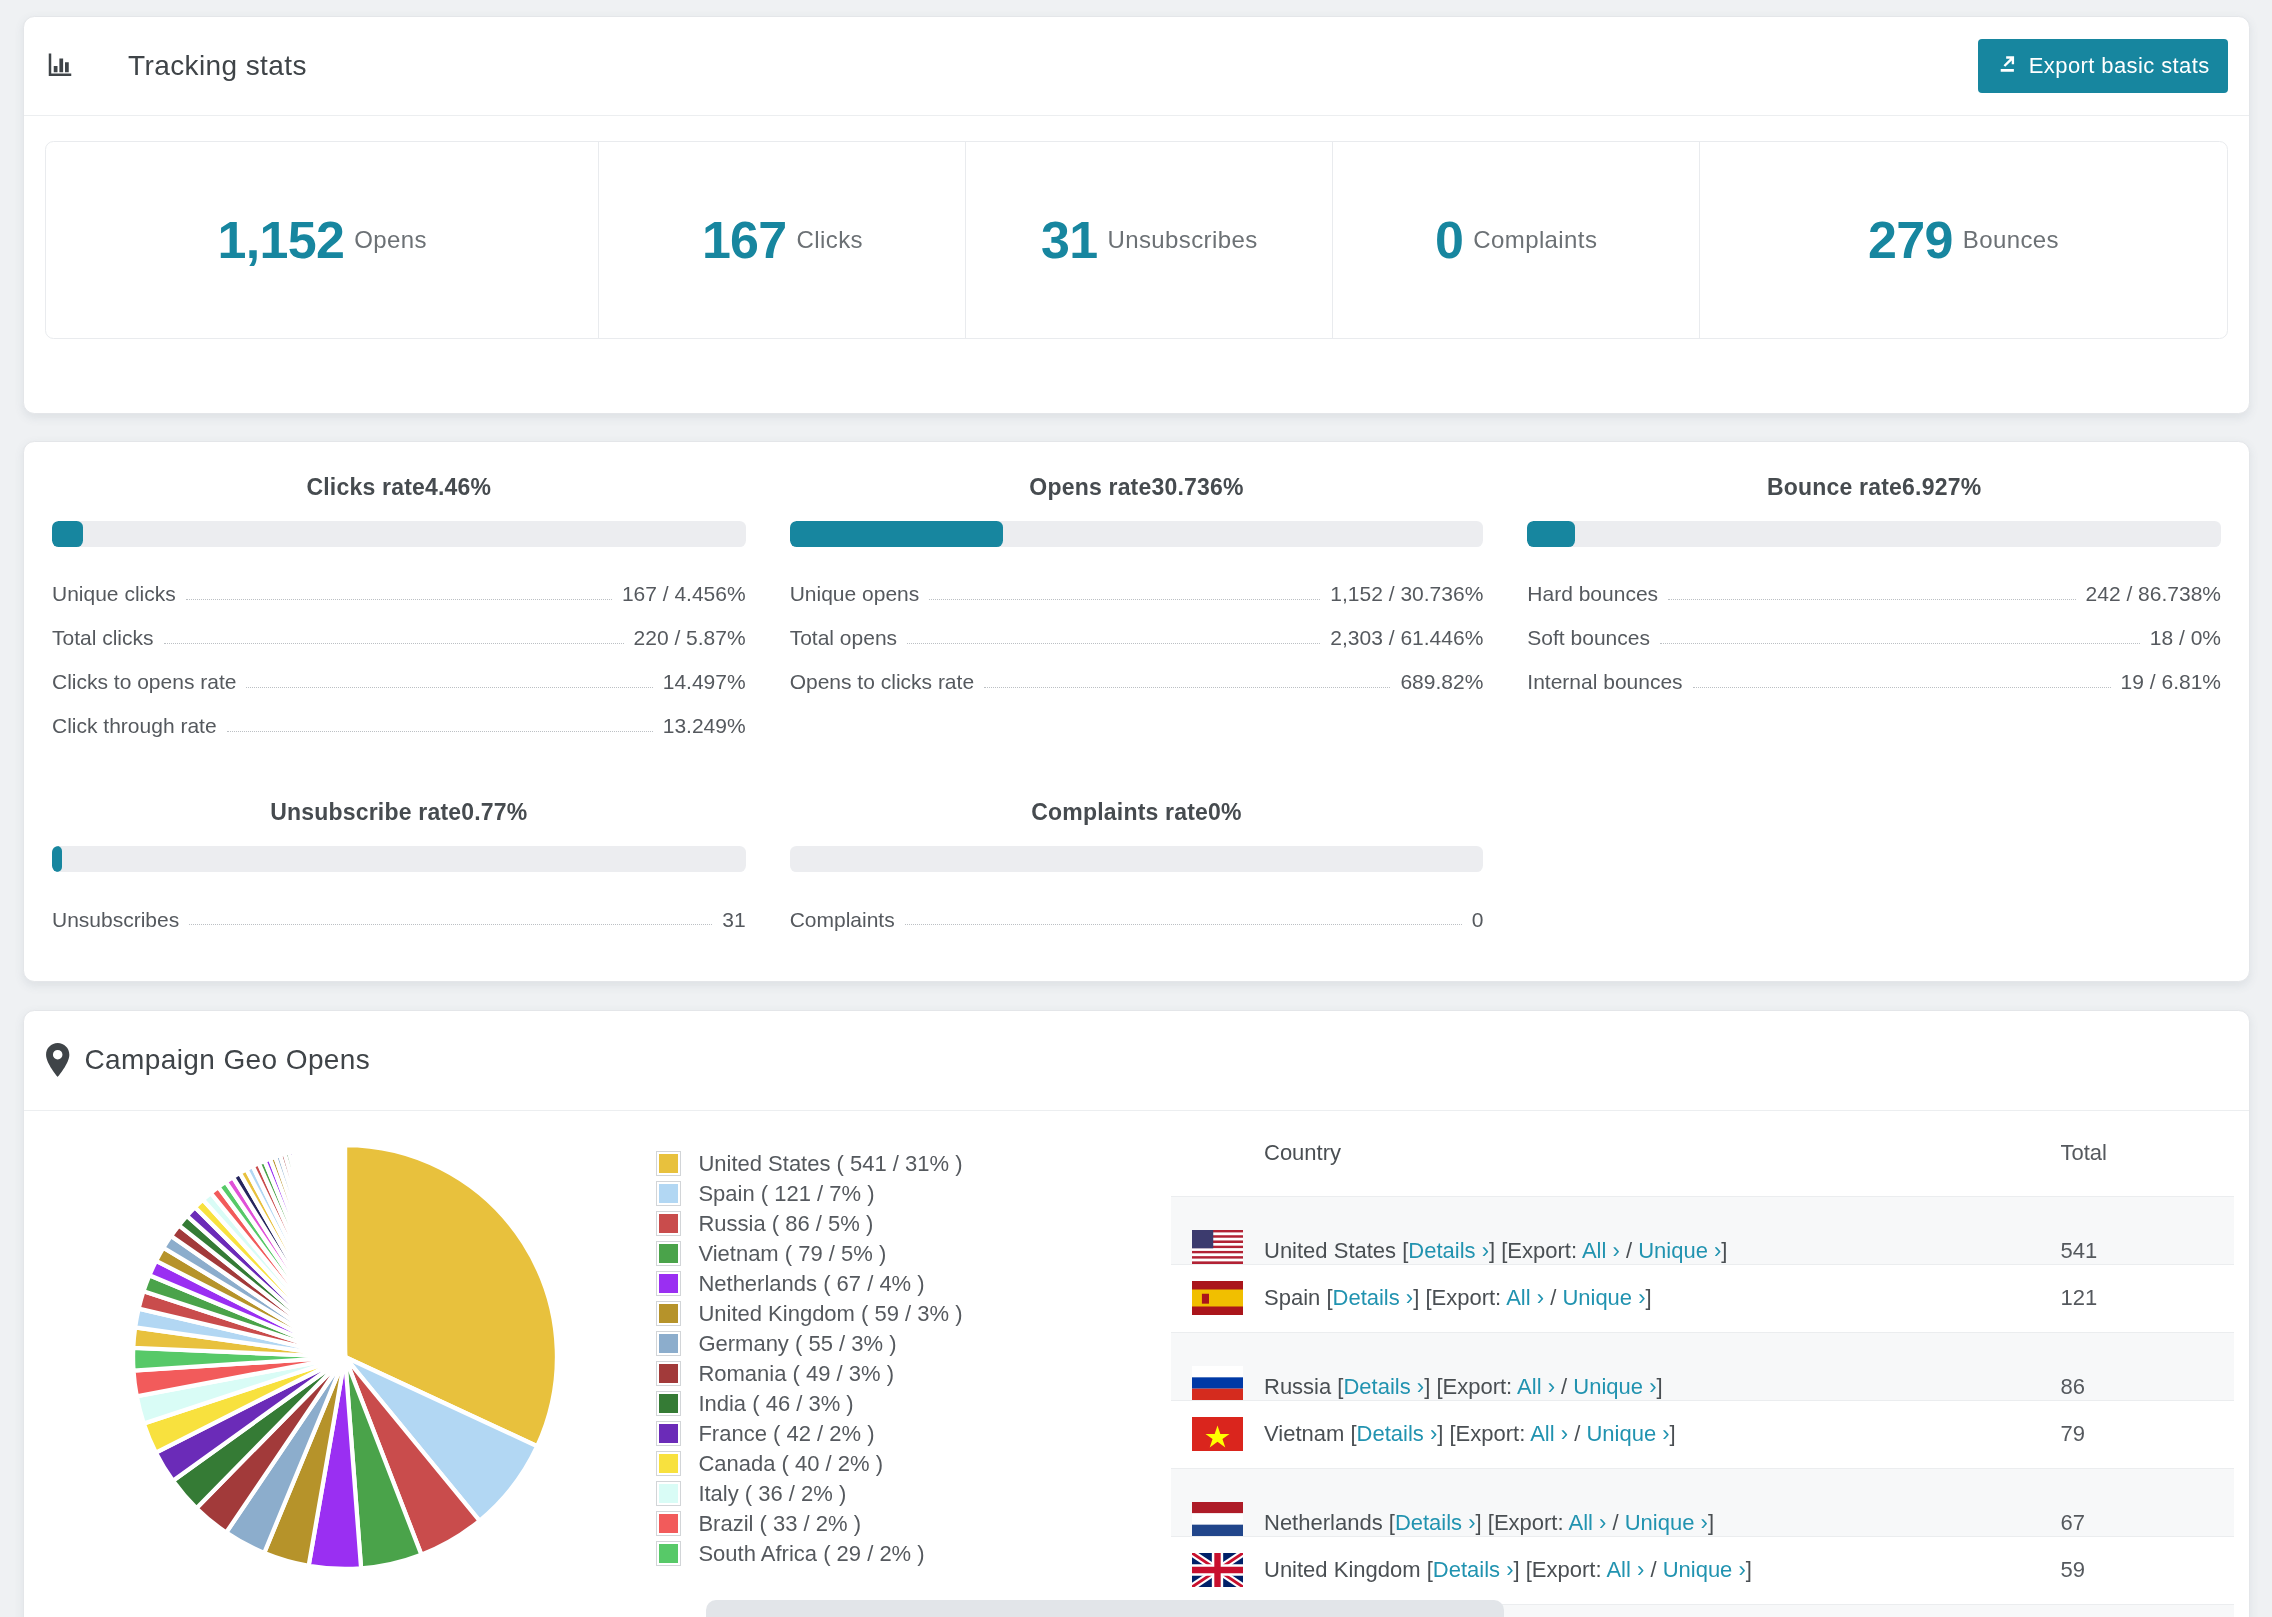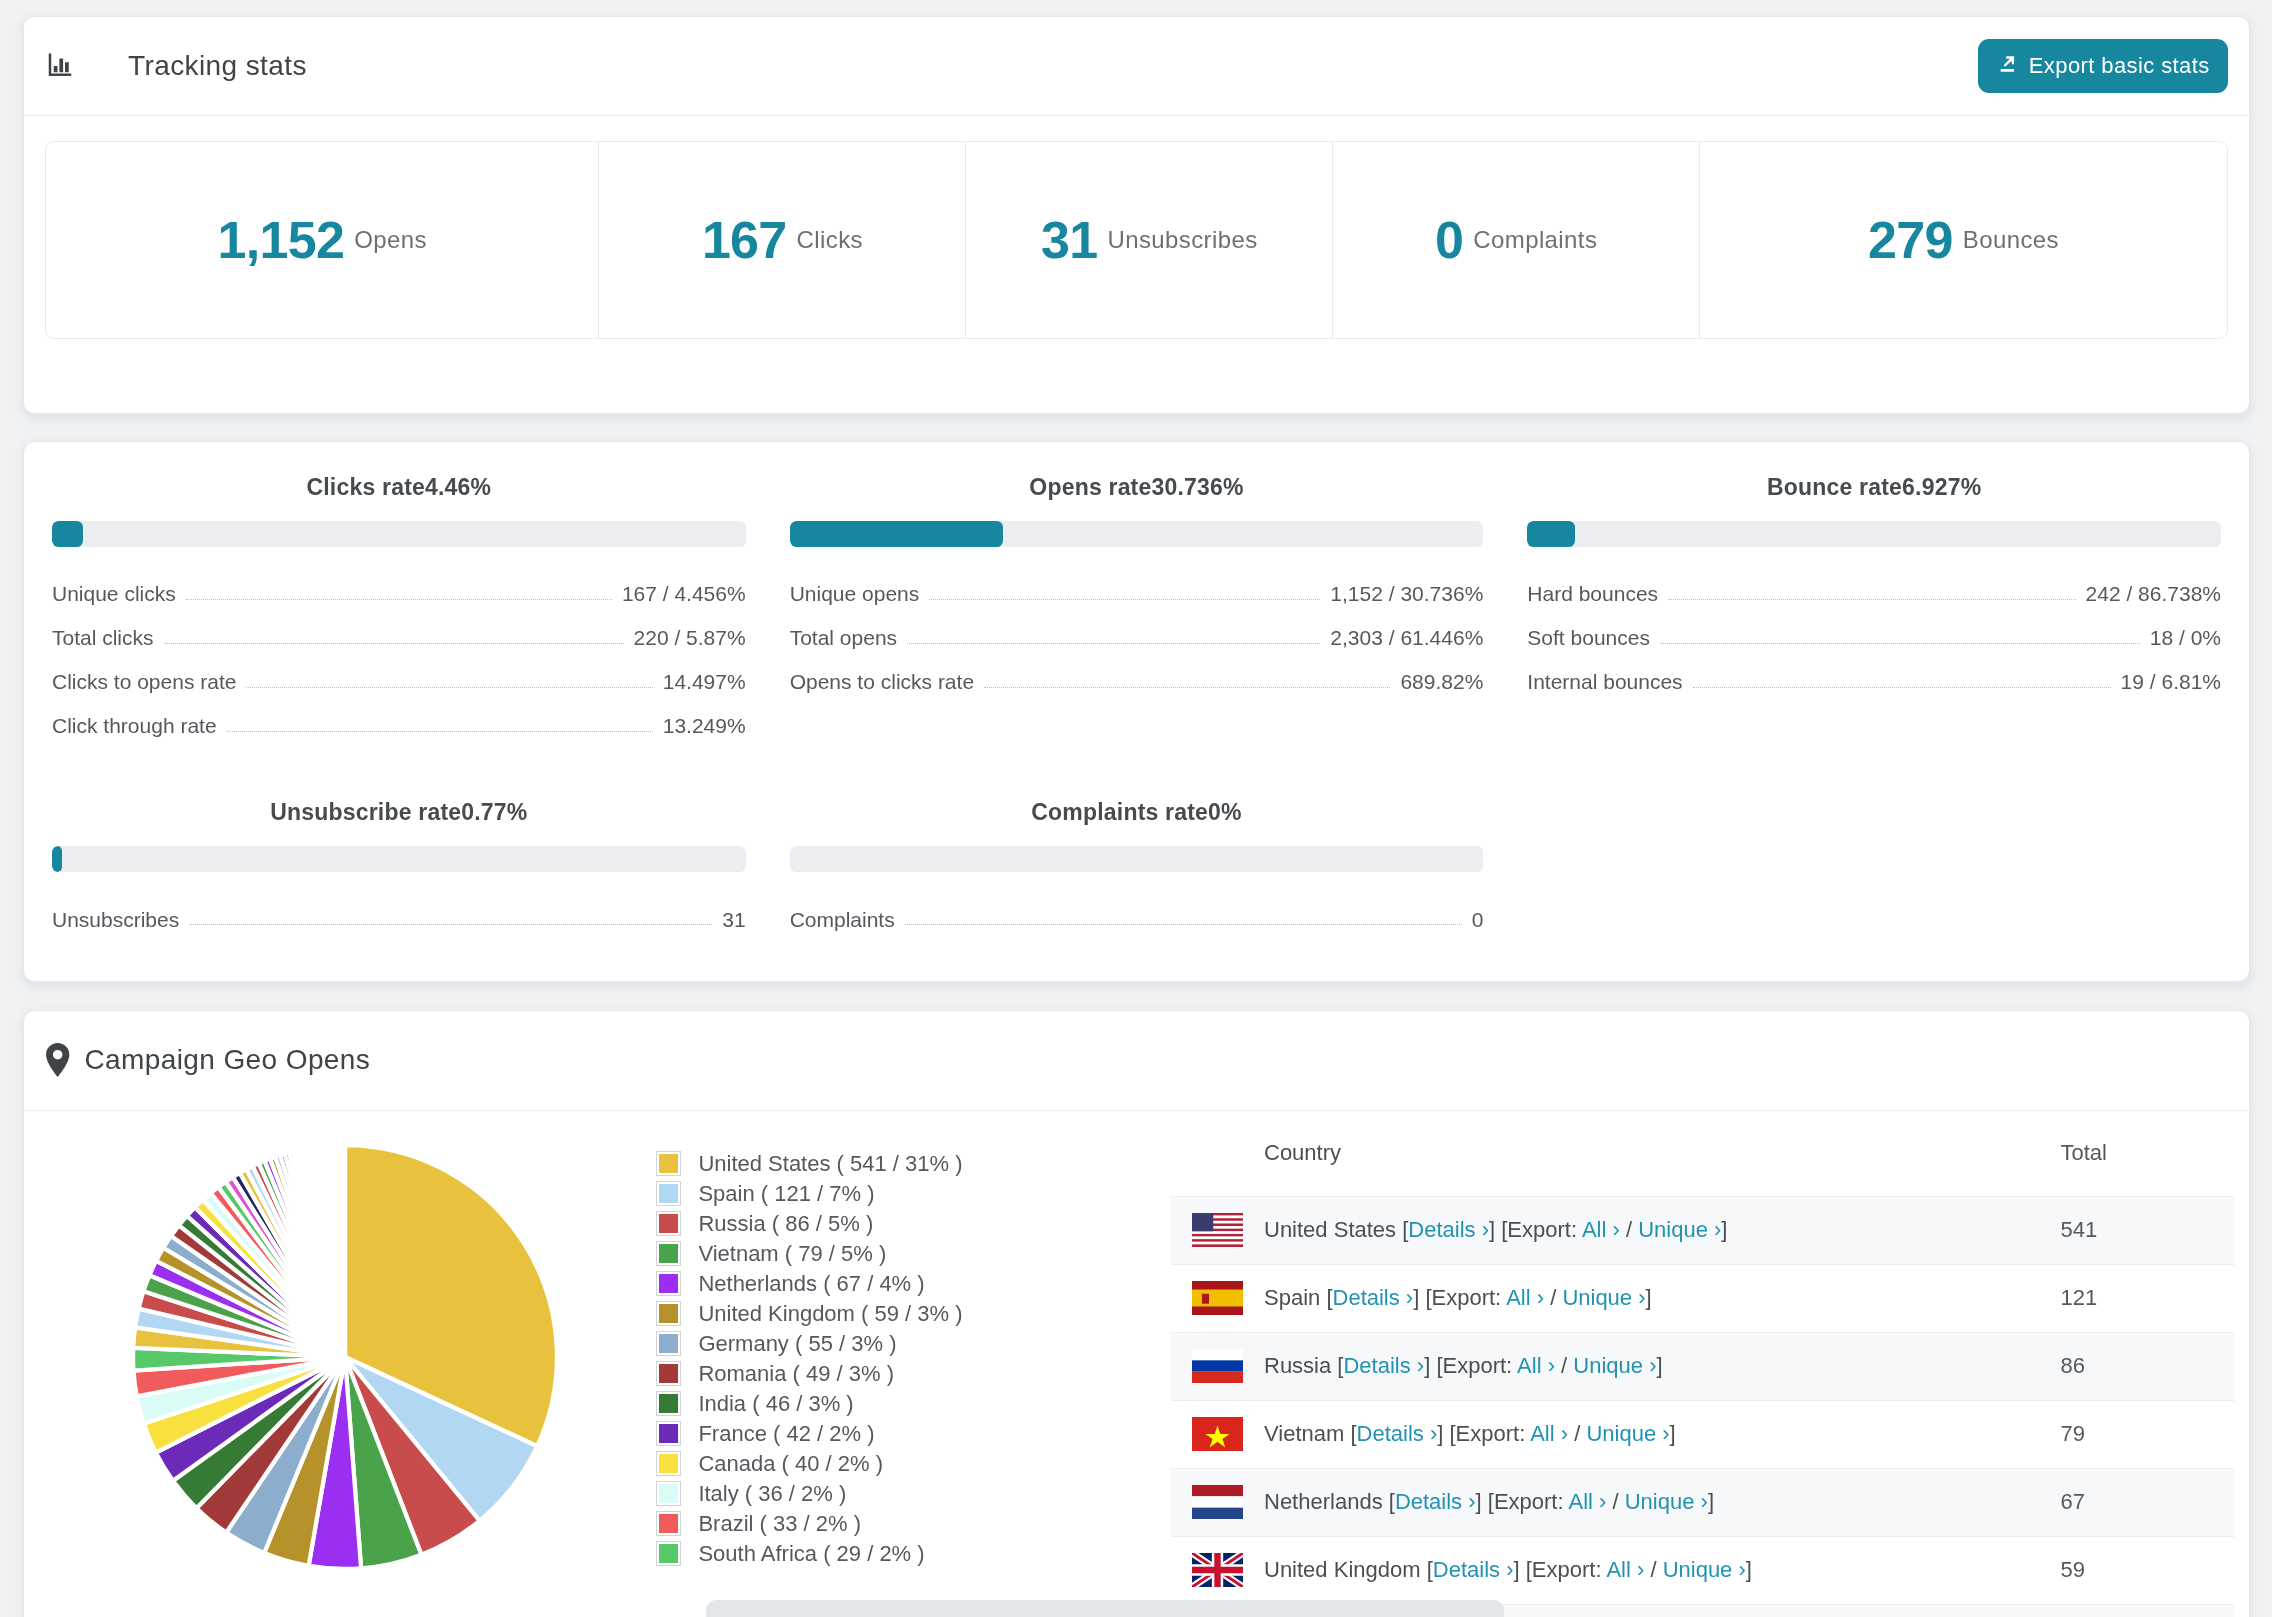--- a/index.html
+++ b/index.html
@@ -41,21 +41,21 @@
   }
   .card-title{
     font-size:28px;font-weight:400;color:var(--text-dark);
     margin-left:14px;letter-spacing:0.4px;
   }
   .hicon{flex:none;display:flex;align-items:center;}
   .export-btn{
     margin-left:auto;
     display:flex;align-items:center;gap:10px;
     background:var(--accent);color:#fff;
-    border:none;border-radius:11px;
+    border:none;border-radius:4px;
     font-family:inherit;font-size:22px;
     padding:12.7px 18.4px;cursor:pointer;letter-spacing:0.4px;
   }
   .stats-row{
     display:flex;
     margin:25px 21px 0 21px;
     height:198px;
     border:0.7px solid #e9ebee;
     border-radius:8.5px;
     background:#fff;
@@ -115,21 +115,21 @@
     font-size:22px;color:var(--text);height:30px;
   }
   .swatch{
     flex:none;width:25.4px;height:25.4px;
     border:1.4px solid #d2d5d8;padding:2.1px;background-clip:content-box;
   }
   .geo-table{flex:1;margin-left:148px;margin-right:15.5px;}
   .trow{display:flex;align-items:center;height:68px;padding-left:21px;font-size:22px;}
   .trow.thead{height:85px;border-bottom:0;color:var(--text);}
   .trow.body-row{border-top:0.7px solid #ebedef;}
-  .trow.alt{background:var(--rowalt);}
+  .trow.alt{background:var(--rowalt);align-items:flex-end;}
   .tflag{flex:none;width:51px;height:34px;display:block;}
   .thead .tflag{visibility:hidden;height:0;}
   .tname{flex:1;margin-left:21px;color:#4a4f53;white-space:nowrap;}
   .ttotal{flex:none;width:173px;color:var(--text);}
   .tname a{color:var(--link);text-decoration:none;cursor:pointer;}
   
   .bottom-strip{
     position:absolute;left:706px;bottom:0;width:798px;height:18.4px;
     background:#e2e5e9;border-radius:10px 10px 0 0;
   }

